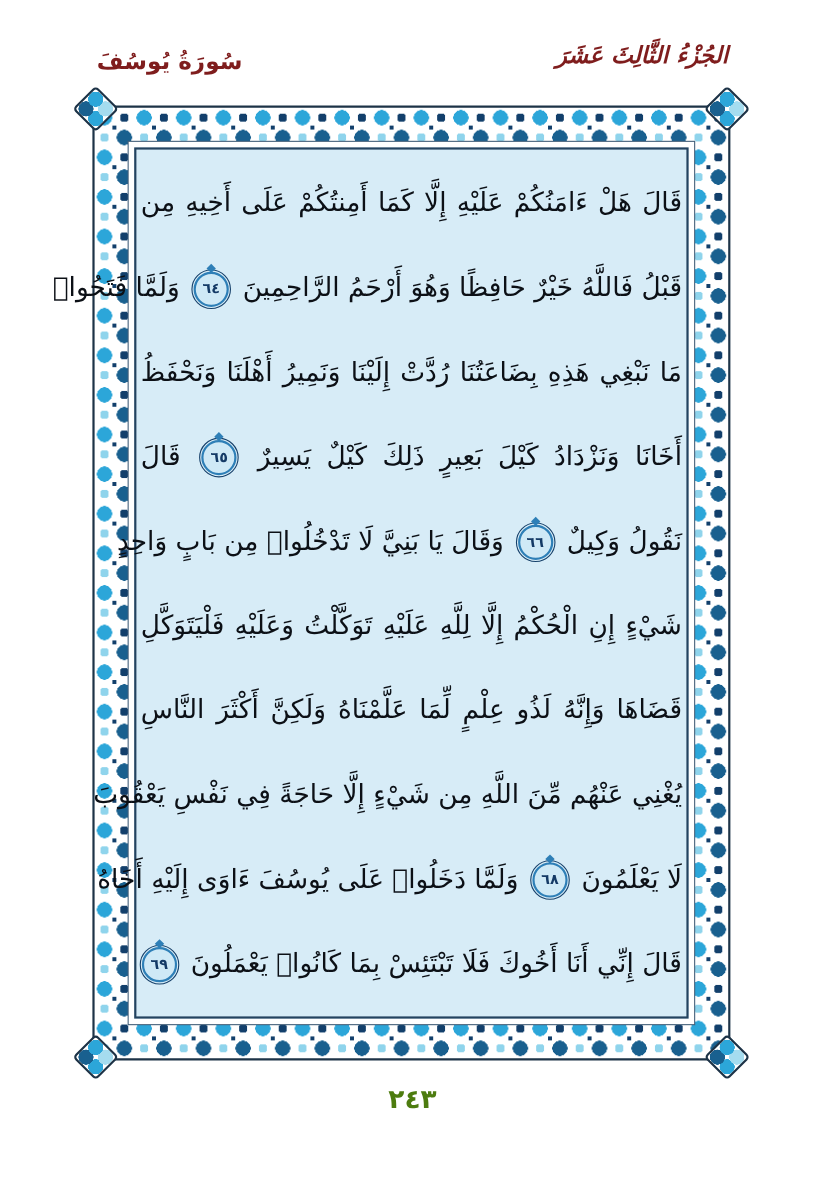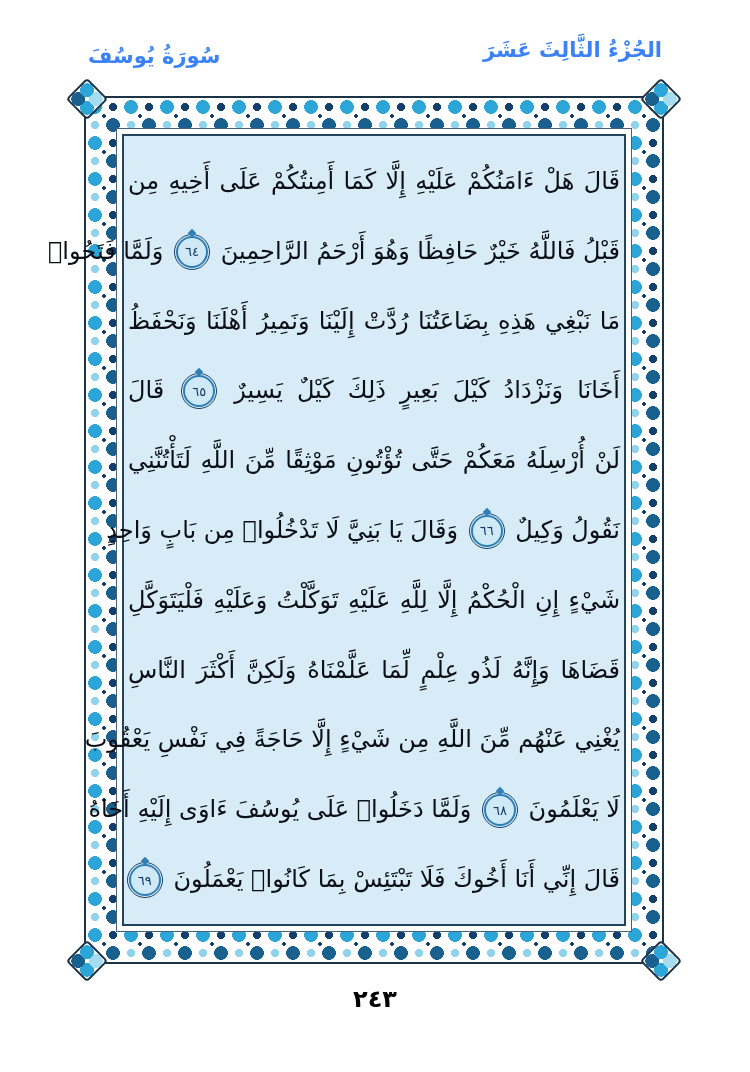--- a/index.html
+++ b/index.html
@@ -5,23 +5,23 @@
   html,body{margin:0;padding:0;}
   body{
     width:750px;height:1072px;position:relative;
     background:#ffffff;
     font-family:"DejaVu Sans",sans-serif;
     color:#0d1117;overflow:hidden;
   }
   
   .hdr{
     position:absolute;top:38px;font-size:21px;font-weight:bold;
-    color:#3b82f6;letter-spacing:0;white-space:nowrap;
+    color:#7f1d1d;letter-spacing:0;white-space:nowrap;
   }
-  .hdr-right{right:88px;}
+  .hdr-right{right:88px;font-style:italic;}
   .hdr-left{left:88px;top:44px;}
   
   .frame{
     position:absolute;left:84px;top:96px;width:580px;height:868px;
     box-sizing:border-box;
     border:2px solid #1d3347;border-radius:8px;
     background-color:#ffffff;
     background-image:
       radial-gradient(circle 7px at 9px 9px,  #2ca6d9 97%, transparent),
       radial-gradient(circle 7px at 27px 27px,#19608f 97%, transparent),
@@ -62,52 +62,51 @@
     font-size:24px;line-height:50px;height:50px;
     color:#0c1016;white-space:nowrap;
   }
   .qtext{letter-spacing:0;}
   .ayah-marker{
     position:relative;display:inline-flex;align-items:center;justify-content:center;
     width:28px;height:28px;border-radius:50%;
     background:#cfe9f6;
     border:2px solid #2e7fb7;
     outline:1px solid #16406a;outline-offset:1px;
-    font-size:13px;font-weight:normal;color:#143a66;
+    font-size:13px;font-weight:bold;color:#143a66;
     vertical-align:middle;margin:0 5px;line-height:1;
   }
   .ayah-marker::before{
     content:"";position:absolute;top:-8px;left:50%;
     width:6px;height:6px;background:#2e7fb7;
     transform:translateX(-50%) rotate(45deg);
   }
   
   .pagenum{
     position:absolute;left:0;right:0;top:985px;
-    text-align:center;font-size:24px;font-weight:bold;color:#000000;
+    text-align:center;font-size:24px;font-weight:bold;color:#4d7c0f;
   }
 </style>
 </head>
 <body>
 
 <div class="hdr hdr-right">الجُزْءُ الثَّالِثَ عَشَرَ</div>
 <div class="hdr hdr-left">سُورَةُ يُوسُفَ</div>
 
 <div class="frame">
   <div class="corner tl"></div>
   <div class="corner tr"></div>
   <div class="corner bl"></div>
   <div class="corner br"></div>
 
   <div class="panel">
       <div class="qline"><span class="qtext">قَالَ هَلْ ءَامَنُكُمْ عَلَيْهِ إِلَّا كَمَا أَمِنتُكُمْ عَلَى أَخِيهِ مِن</span></div>
       <div class="qline"><span class="qtext">قَبْلُ فَاللَّهُ خَيْرٌ حَافِظًا وَهُوَ أَرْحَمُ الرَّاحِمِينَ</span> <span class="ayah-marker">٦٤</span> <span class="qtext">وَلَمَّا فَتَحُوا۟</span></div>
       <div class="qline"><span class="qtext">مَا نَبْغِي هَذِهِ بِضَاعَتُنَا رُدَّتْ إِلَيْنَا وَنَمِيرُ أَهْلَنَا وَنَحْفَظُ</span></div>
       <div class="qline"><span class="qtext">أَخَانَا وَنَزْدَادُ كَيْلَ بَعِيرٍ ذَلِكَ كَيْلٌ يَسِيرٌ</span> <span class="ayah-marker">٦٥</span> <span class="qtext">قَالَ</span></div>
-      <div class="qline"><span class="qtext">لَنْ أُرْسِلَهُ مَعَكُمْ حَتَّى تُؤْتُونِ مَوْثِقًا مِّنَ اللَّهِ لَتَأْتُنَّنِي</span></div>
       <div class="qline"><span class="qtext">نَقُولُ وَكِيلٌ</span> <span class="ayah-marker">٦٦</span> <span class="qtext">وَقَالَ يَا بَنِيَّ لَا تَدْخُلُوا۟ مِن بَابٍ وَاحِدٍ</span></div>
       <div class="qline"><span class="qtext">شَيْءٍ إِنِ الْحُكْمُ إِلَّا لِلَّهِ عَلَيْهِ تَوَكَّلْتُ وَعَلَيْهِ فَلْيَتَوَكَّلِ</span></div>
       <div class="qline"><span class="qtext">قَضَاهَا وَإِنَّهُ لَذُو عِلْمٍ لِّمَا عَلَّمْنَاهُ وَلَكِنَّ أَكْثَرَ النَّاسِ</span></div>
       <div class="qline"><span class="qtext">يُغْنِي عَنْهُم مِّنَ اللَّهِ مِن شَيْءٍ إِلَّا حَاجَةً فِي نَفْسِ يَعْقُوبَ</span></div>
       <div class="qline"><span class="qtext">لَا يَعْلَمُونَ</span> <span class="ayah-marker">٦٨</span> <span class="qtext">وَلَمَّا دَخَلُوا۟ عَلَى يُوسُفَ ءَاوَى إِلَيْهِ أَخَاهُ</span></div>
       <div class="qline"><span class="qtext">قَالَ إِنِّي أَنَا أَخُوكَ فَلَا تَبْتَئِسْ بِمَا كَانُوا۟ يَعْمَلُونَ</span> <span class="ayah-marker">٦٩</span></div>
     </div>
 </div>
 
 <div class="pagenum">٢٤٣</div>

